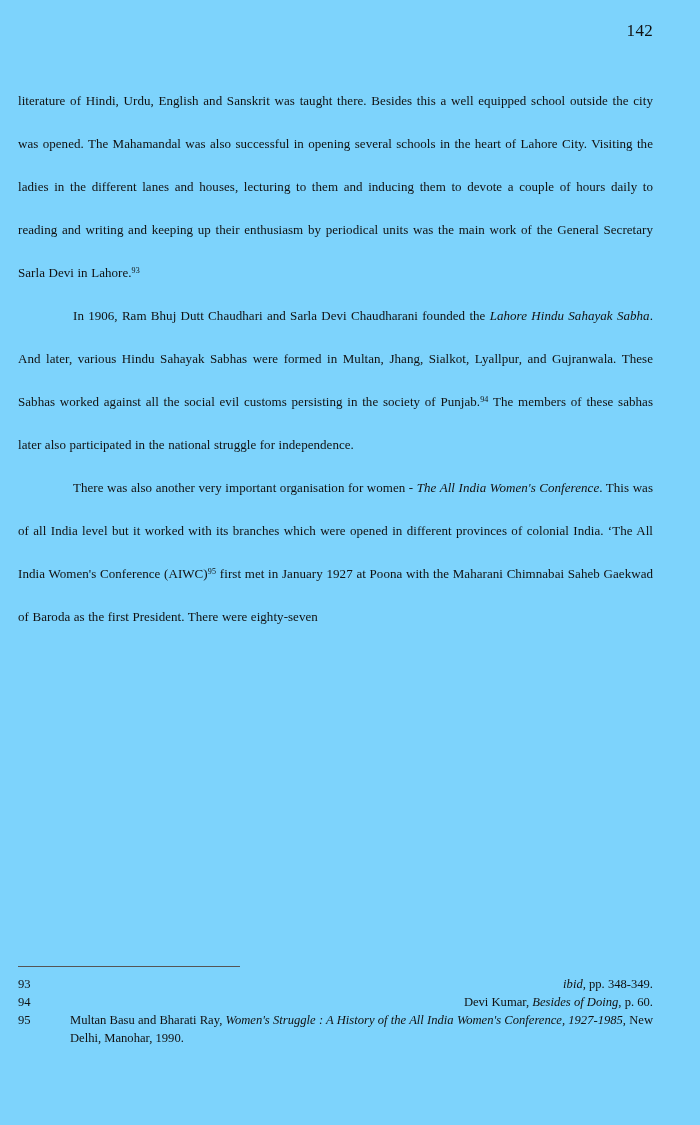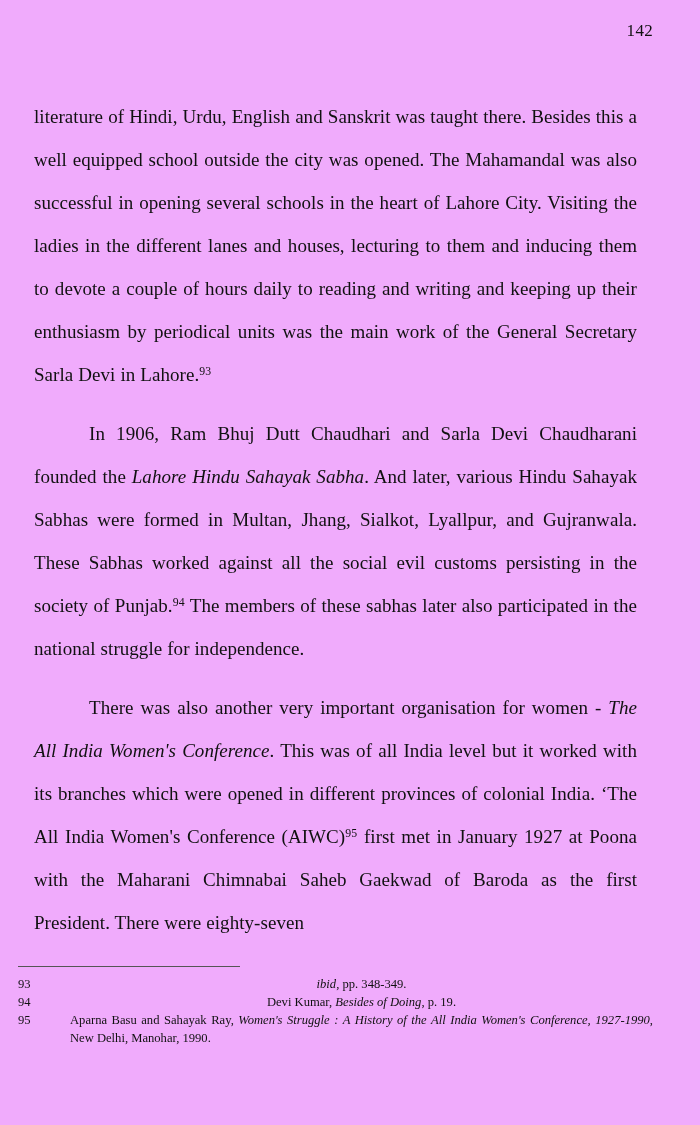--- a/index.html
+++ b/index.html
@@ -17,21 +17,21 @@
     color: #111111;
     -webkit-font-smoothing: antialiased;
   }
 
   .page {
     position: absolute;
     left: 0;
     top: 0;
     width: 700px;
     height: 1125px;
-    background: #f0abfc;
+    background: #7dd3fc;
   }
 
   
   .folio {
     position: absolute;
     top: 22px;
     left: 18px;
     width: 635px;
     text-align: right;
     font-size: 17px;
@@ -41,22 +41,22 @@
 
   
   .body-block {
     position: absolute;
     left: 18px;
     top: 79px;
     width: 635px;
   }
 
   p.para {
-    margin: 16px;
-    font-size: 19px;
+    margin: 0;
+    font-size: 13px;
     line-height: 43px;
     text-align: justify;
     text-justify: inter-word;
     letter-spacing: 0.05px;
     word-spacing: 0.2px;
     hyphens: none;
   }
   p.para.indent {
     text-indent: 55px;
   }
@@ -98,21 +98,21 @@
     width: 52px;
     flex: 0 0 52px;
     text-align: left;
   }
   .footnote .fn-text {
     flex: 1 1 auto;
     text-align: justify;
     text-justify: inter-word;
   }
   .footnote.single .fn-text {
-    text-align: center;
+    text-align: right;
   }
 </style>
 </head>
 <body>
 
 <div class="page">
 
   <div class="folio">142</div>
 
   <div class="body-block">
@@ -124,22 +124,22 @@
   <div class="footnote-area">
     <div class="footnote-rule"></div>
 
     <div class="footnote single">
       <span class="fn-num">93</span>
       <span class="fn-text"><i>ibid</i><span>, pp. 348-349.</span></span>
     </div>
 
     <div class="footnote single">
       <span class="fn-num">94</span>
-      <span class="fn-text"><span>Devi Kumar, </span><i>Besides of Doing</i><span>, p. 19.</span></span>
+      <span class="fn-text"><span>Devi Kumar, </span><i>Besides of Doing</i><span>, p. 60.</span></span>
     </div>
 
     <div class="footnote">
       <span class="fn-num">95</span>
-      <span class="fn-text"><span>Aparna Basu and Sahayak Ray, </span><i>Women's Struggle : A History of the All India Women's Conference, 1927-1990</i><span>, New Delhi, Manohar, 1990.</span></span>
+      <span class="fn-text"><span>Multan Basu and Bharati Ray, </span><i>Women's Struggle : A History of the All India Women's Conference, 1927-1985</i><span>, New Delhi, Manohar, 1990.</span></span>
     </div>
   </div>
 
 </div>
 
 </body></html>

